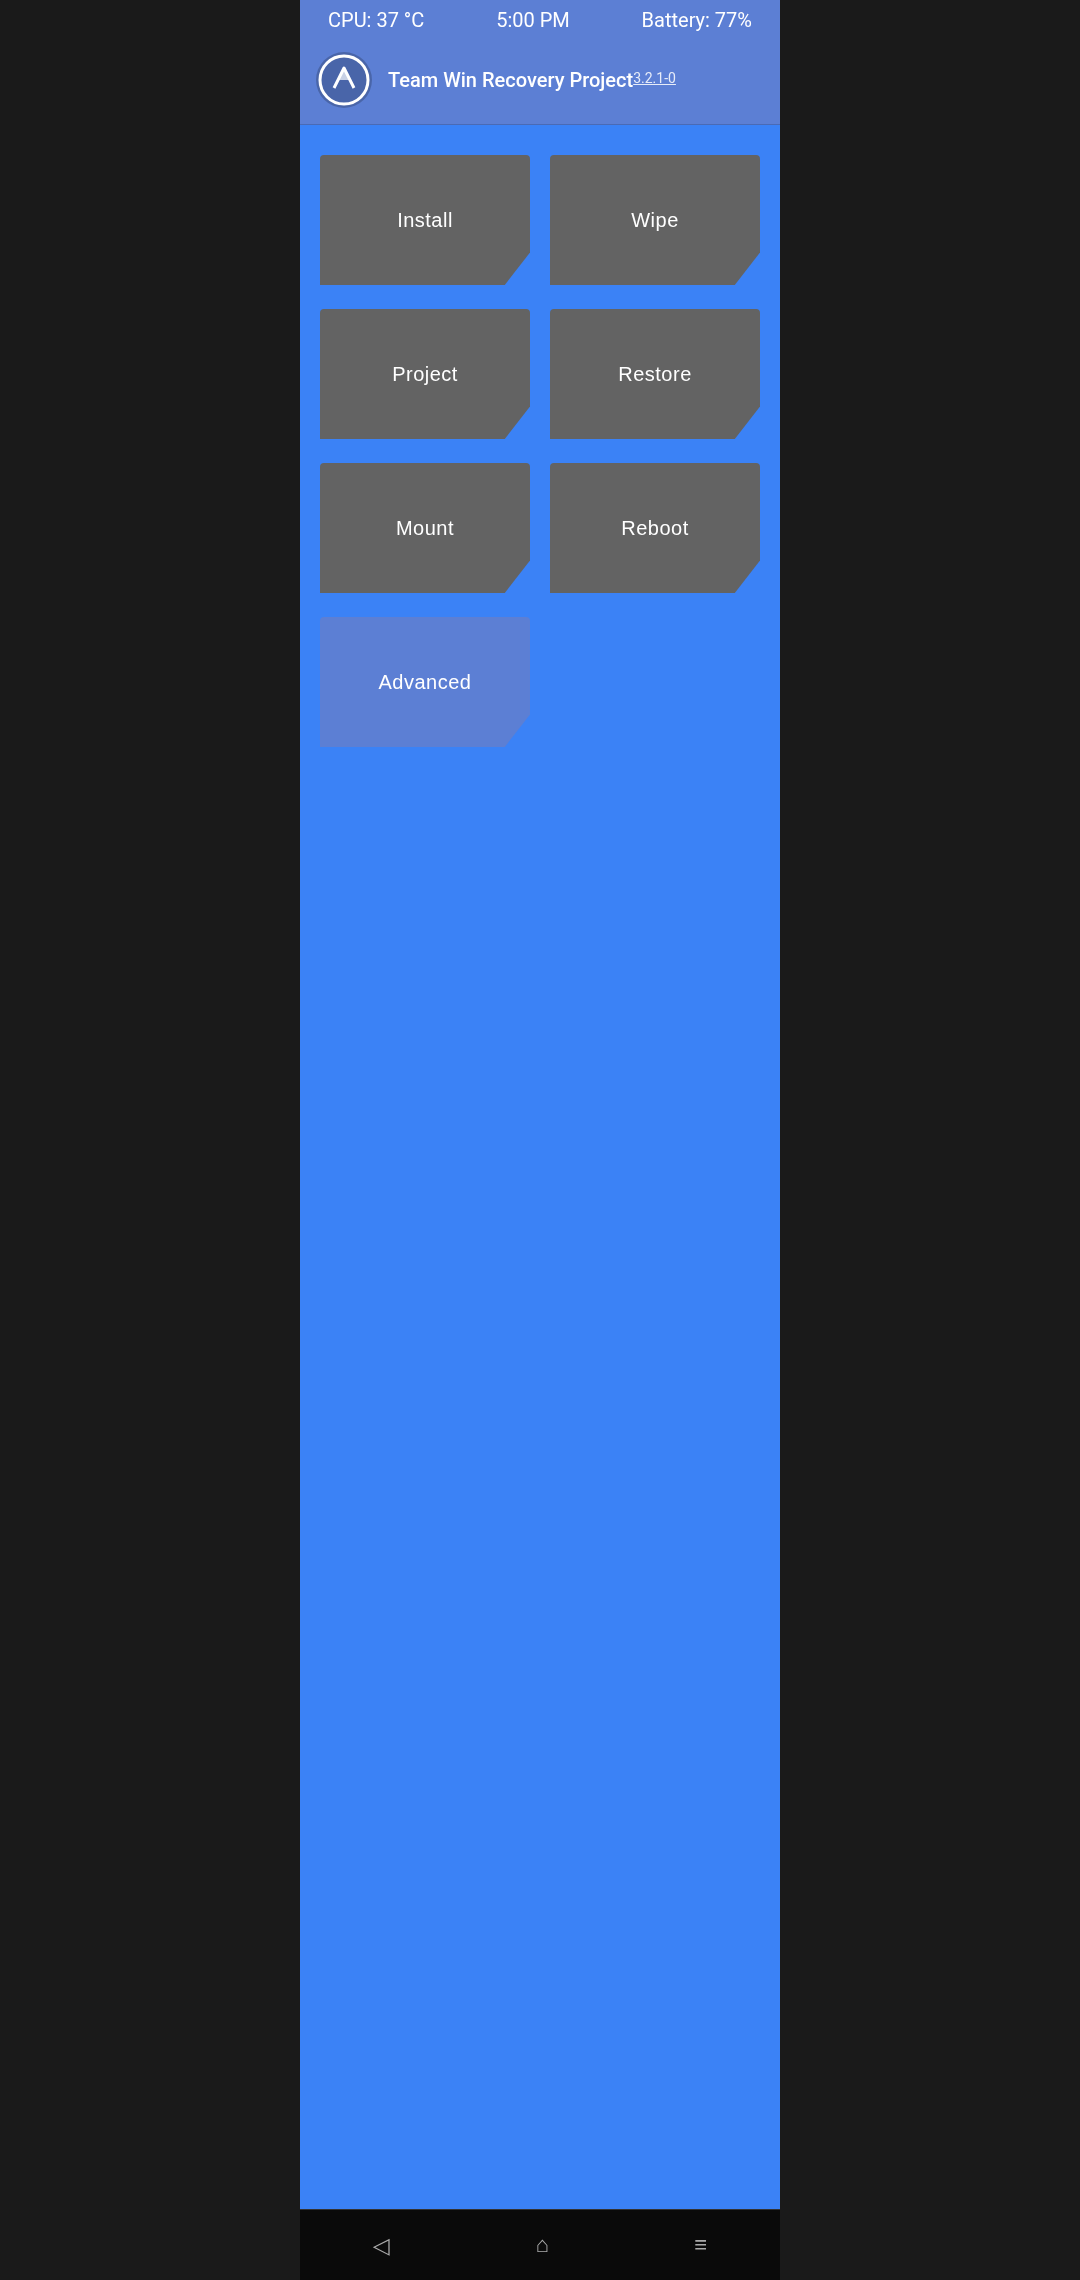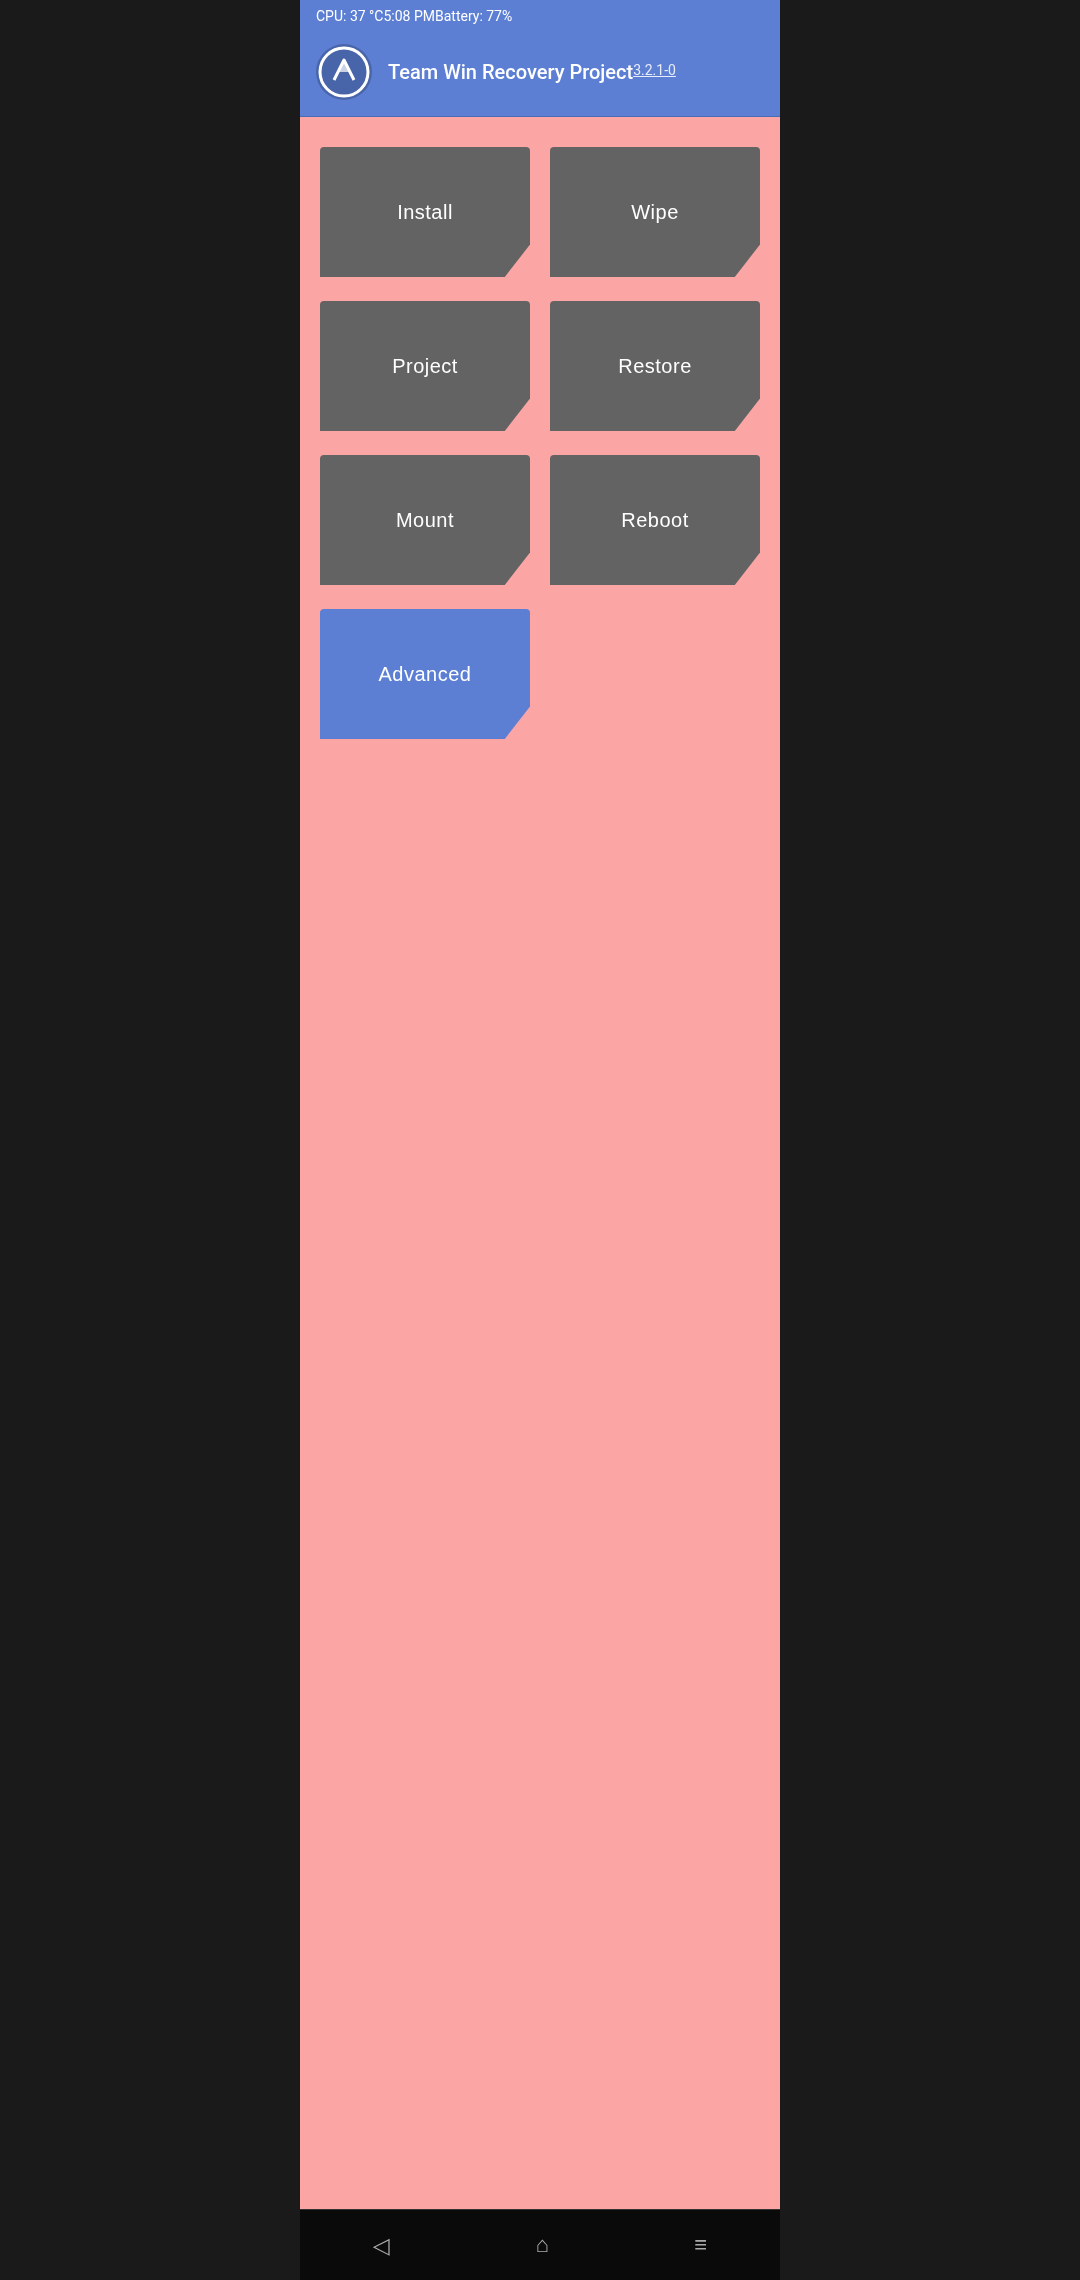--- a/index.html
+++ b/index.html
@@ -17,24 +17,25 @@
       margin: 0 auto;
       min-height: 100vh;
       display: flex;
       flex-direction: column;
     }
 
     
     .status-bar {
       background-color: #5c7fd4;
       display: flex;
-      align-items: center;
-      padding: 8px 16px;
+      justify-content: space-between;
+      align-items: center;
+      padding: 8px 28px;
       color: white;
-      font-size: 14px;
+      font-size: 20px;
     }
 
     
     .header {
       background-color: #5c7fd4;
       display: flex;
       align-items: center;
       padding: 12px 16px 16px 16px;
       gap: 16px;
       border-bottom: 1px solid #4a6ab5;
@@ -60,21 +61,21 @@
       color: rgba(255,255,255,0.85);
       font-size: 14px;
       margin-top: 2px;
       text-decoration: underline;
     }
 
     
     .main-content {
       flex: 1;
       padding: 30px 20px;
-      background-color: #fca5a5;
+      background-color: #3b82f6;
     }
 
     .button-grid {
       display: grid;
       grid-template-columns: 1fr 1fr;
       gap: 24px 20px;
     }
 
     
     .twrp-btn {
@@ -136,21 +137,21 @@
     .logo-svg {
       width: 56px;
       height: 56px;
     }
   </style>
 </head>
 <body>
 
 <div class="status-bar">
   <span>CPU: 37 °C</span>
-  <span>5:08 PM</span>
+  <span>5:00 PM</span>
   <span>Battery: 77%</span>
 </div>
 
 <div class="header">
   <div class="header-logo">
     <svg class="logo-svg" viewBox="0 0 56 56" xmlns="http://www.w3.org/2000/svg">
       <circle cx="28" cy="28" r="28" fill="rgba(0,0,0,0.2)"></circle>
 
       <circle cx="28" cy="28" r="24" fill="none" stroke="white" stroke-width="3"></circle>
 

